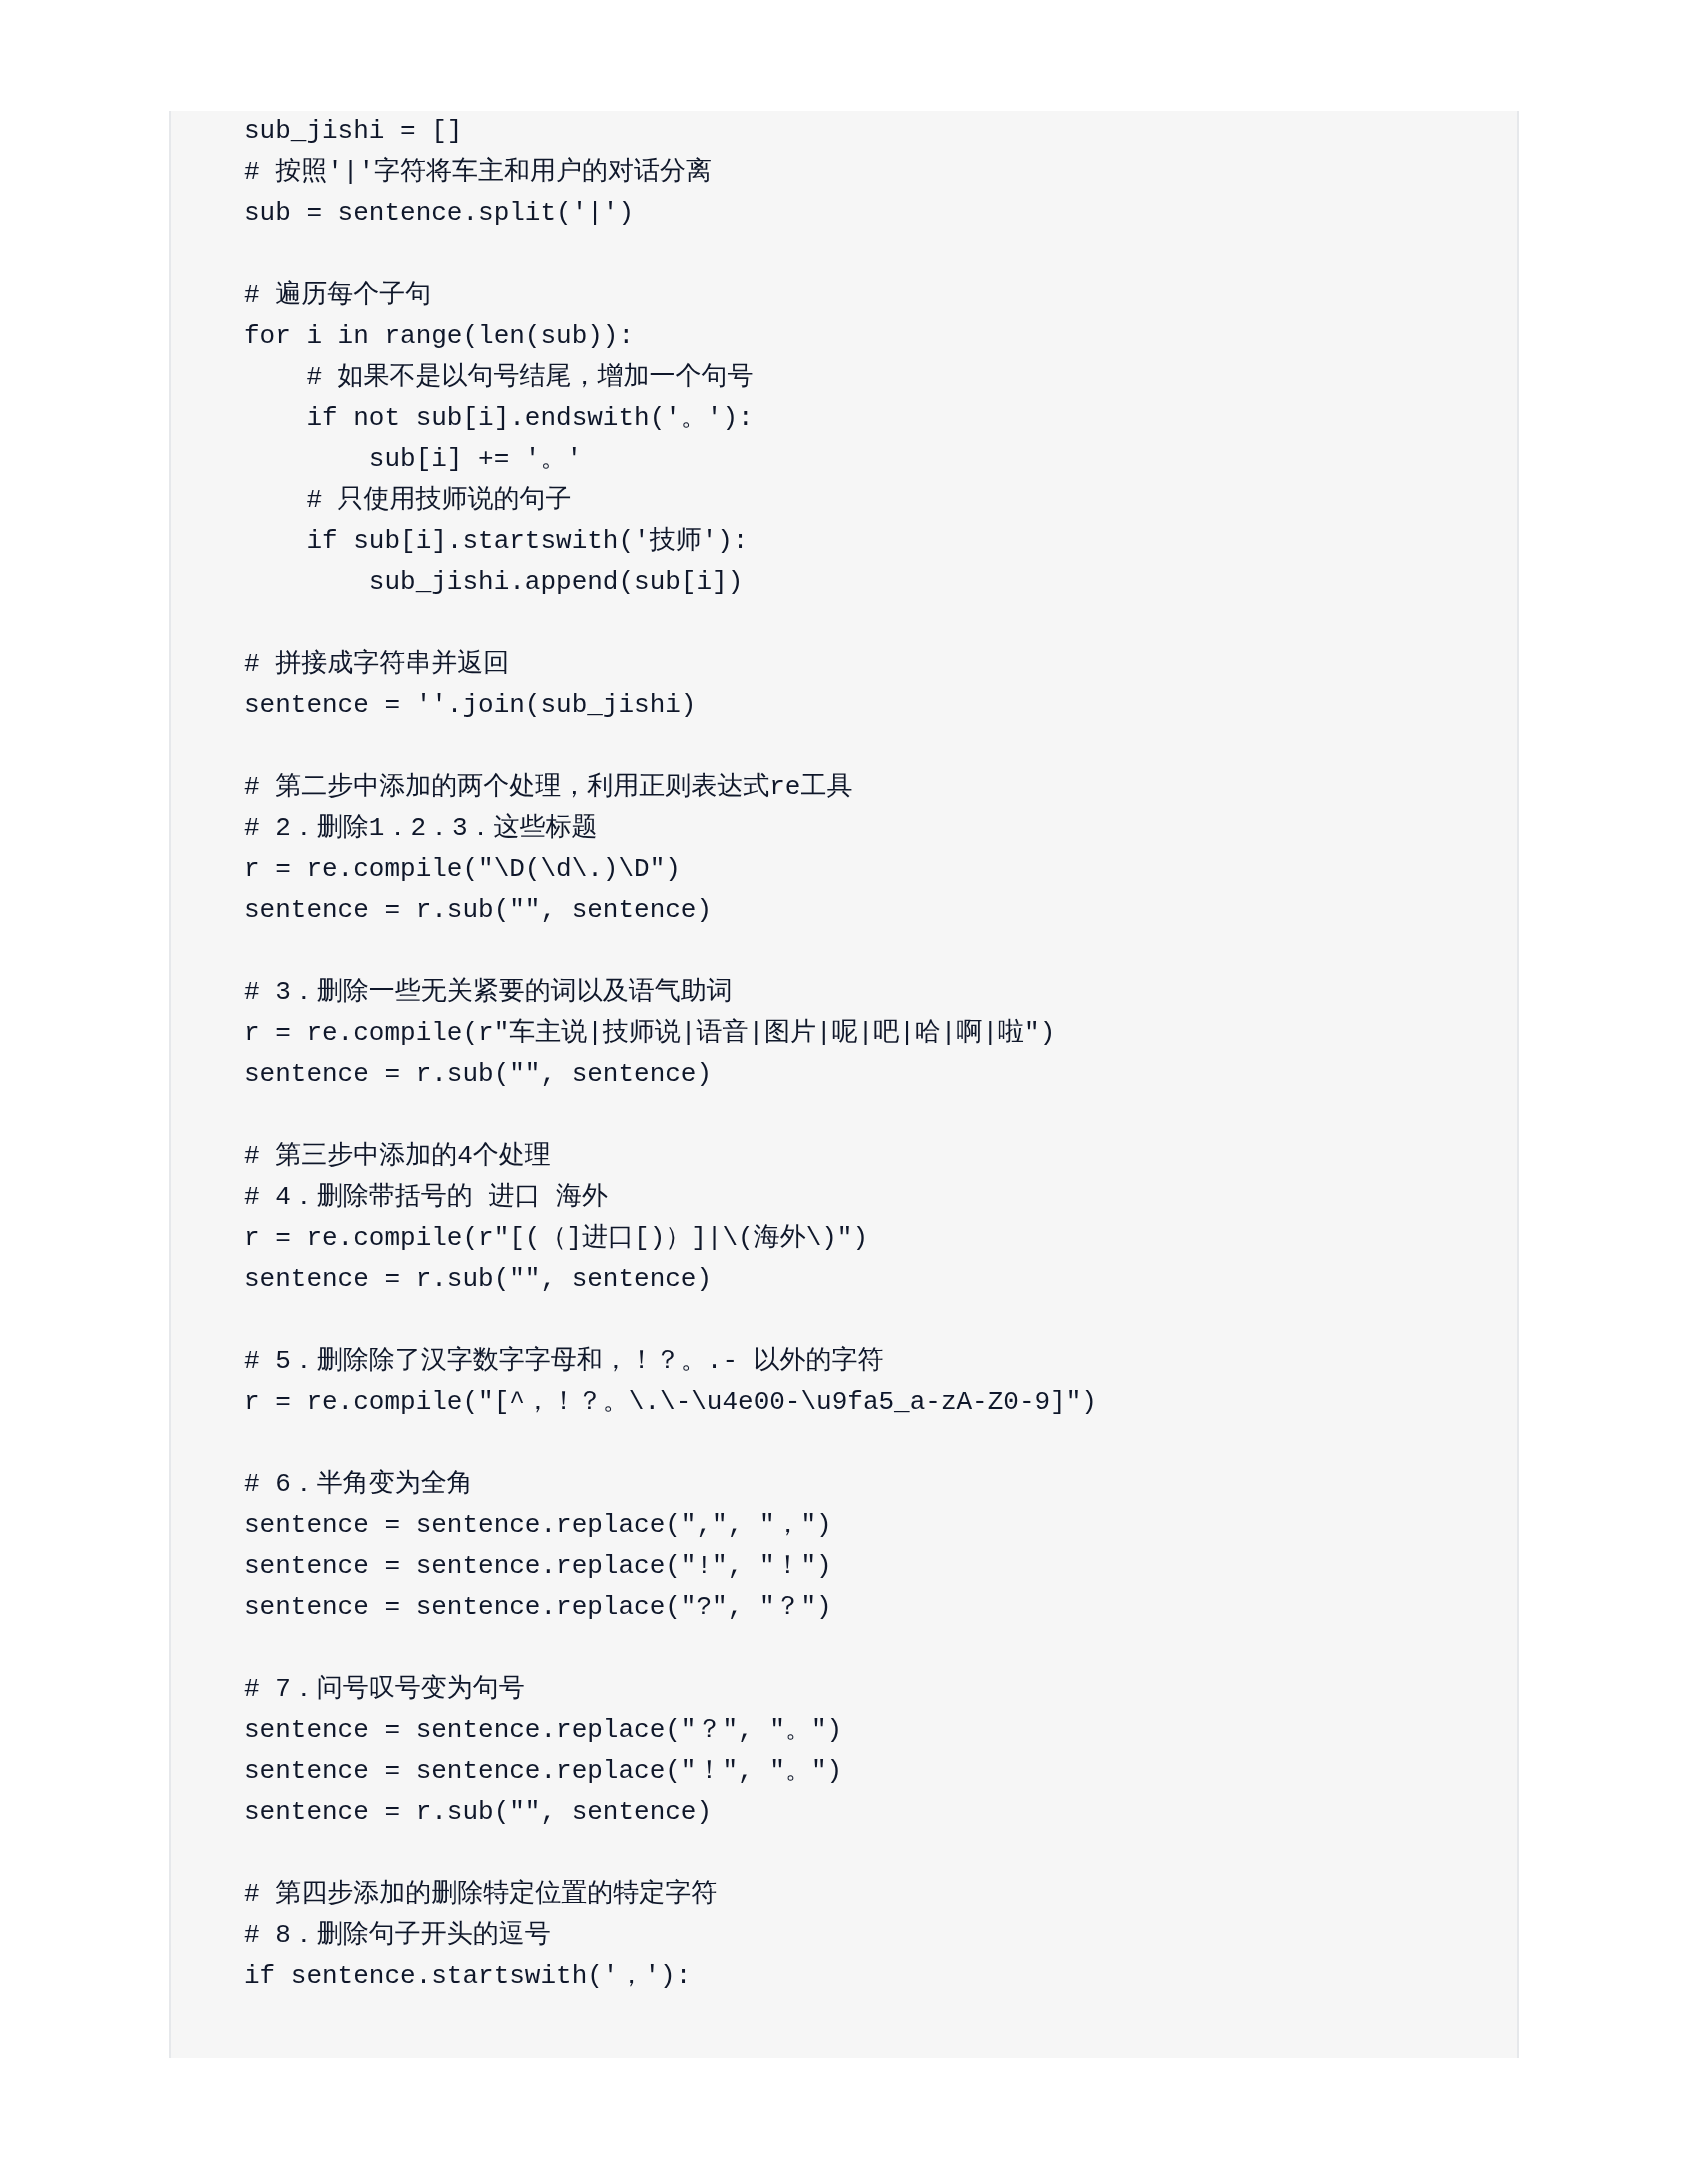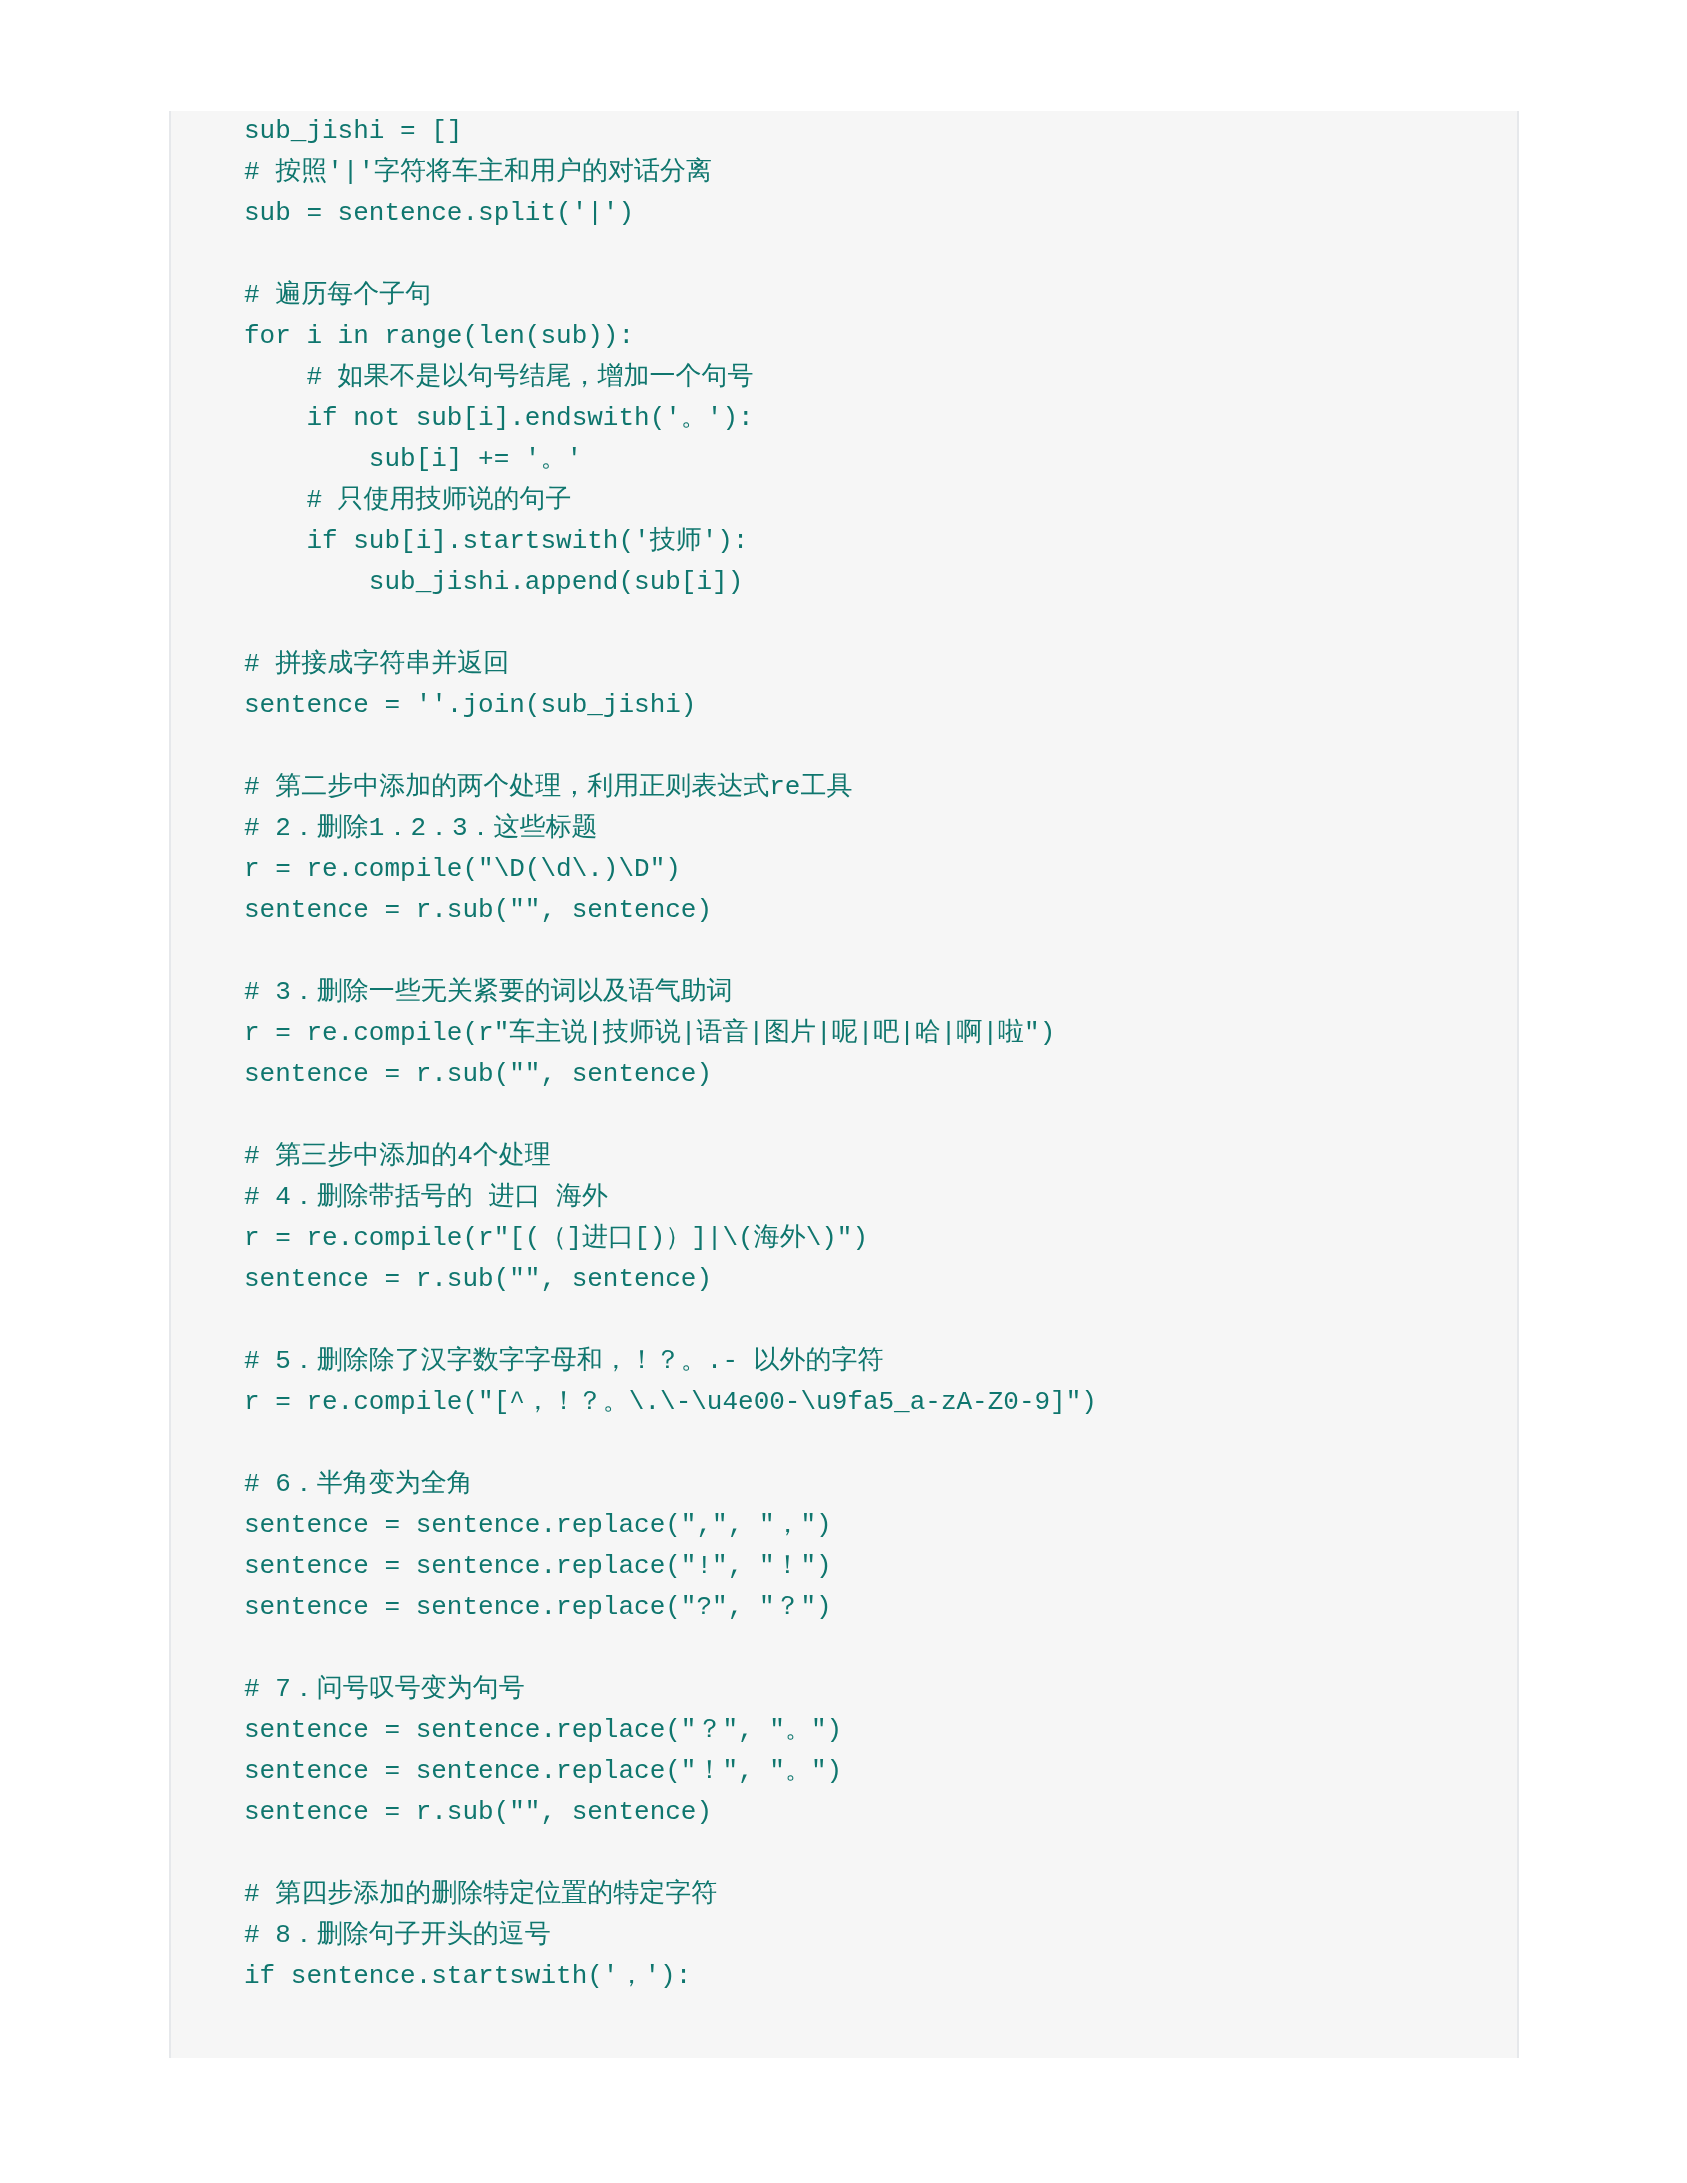--- a/index.html
+++ b/index.html
@@ -26,21 +26,21 @@
       overflow: hidden;
     }
     .code {
       position: absolute;
       left: 73px;
       top: 0px;
       margin: 0;
       font-family: "Liberation Mono", "DejaVu Sans Mono", monospace;
       font-size: 26px;
       line-height: 41px;
-      color: #0f766e;
+      color: #0f172a;
       white-space: pre;
     }
     .line {
       display: block;
       height: 41px;
       white-space: pre;
     }
   </style>
 </head>
 <body>

